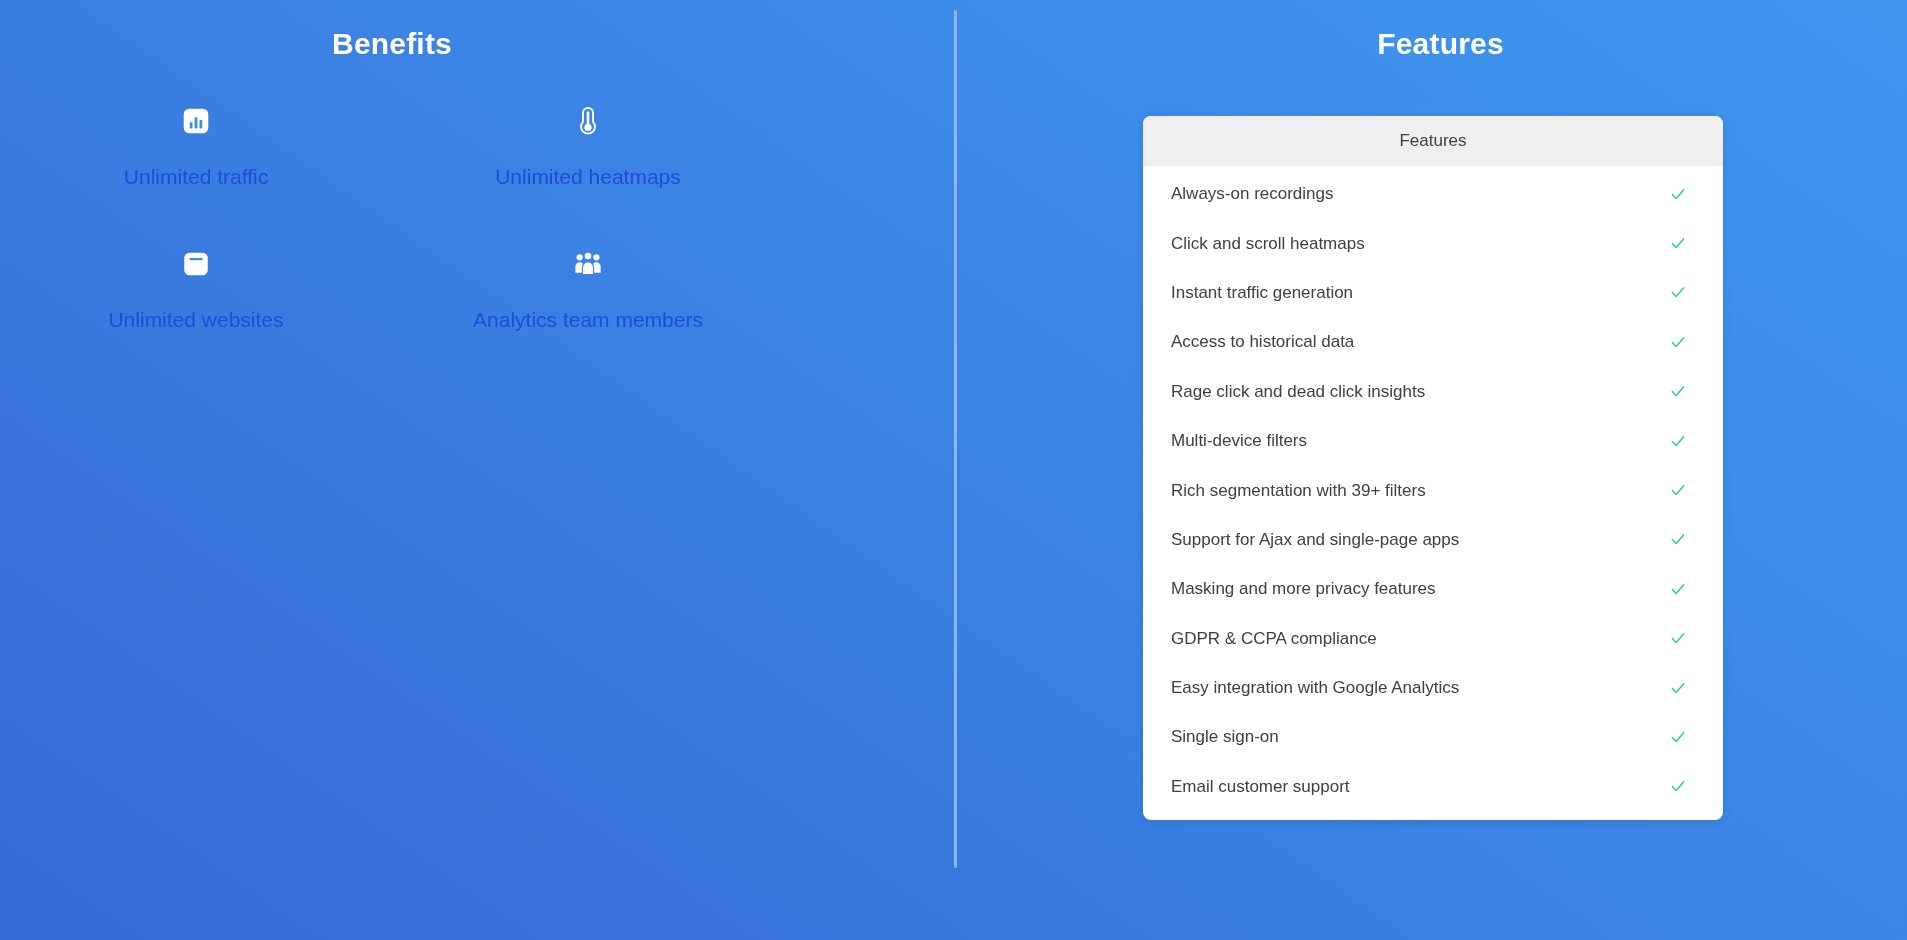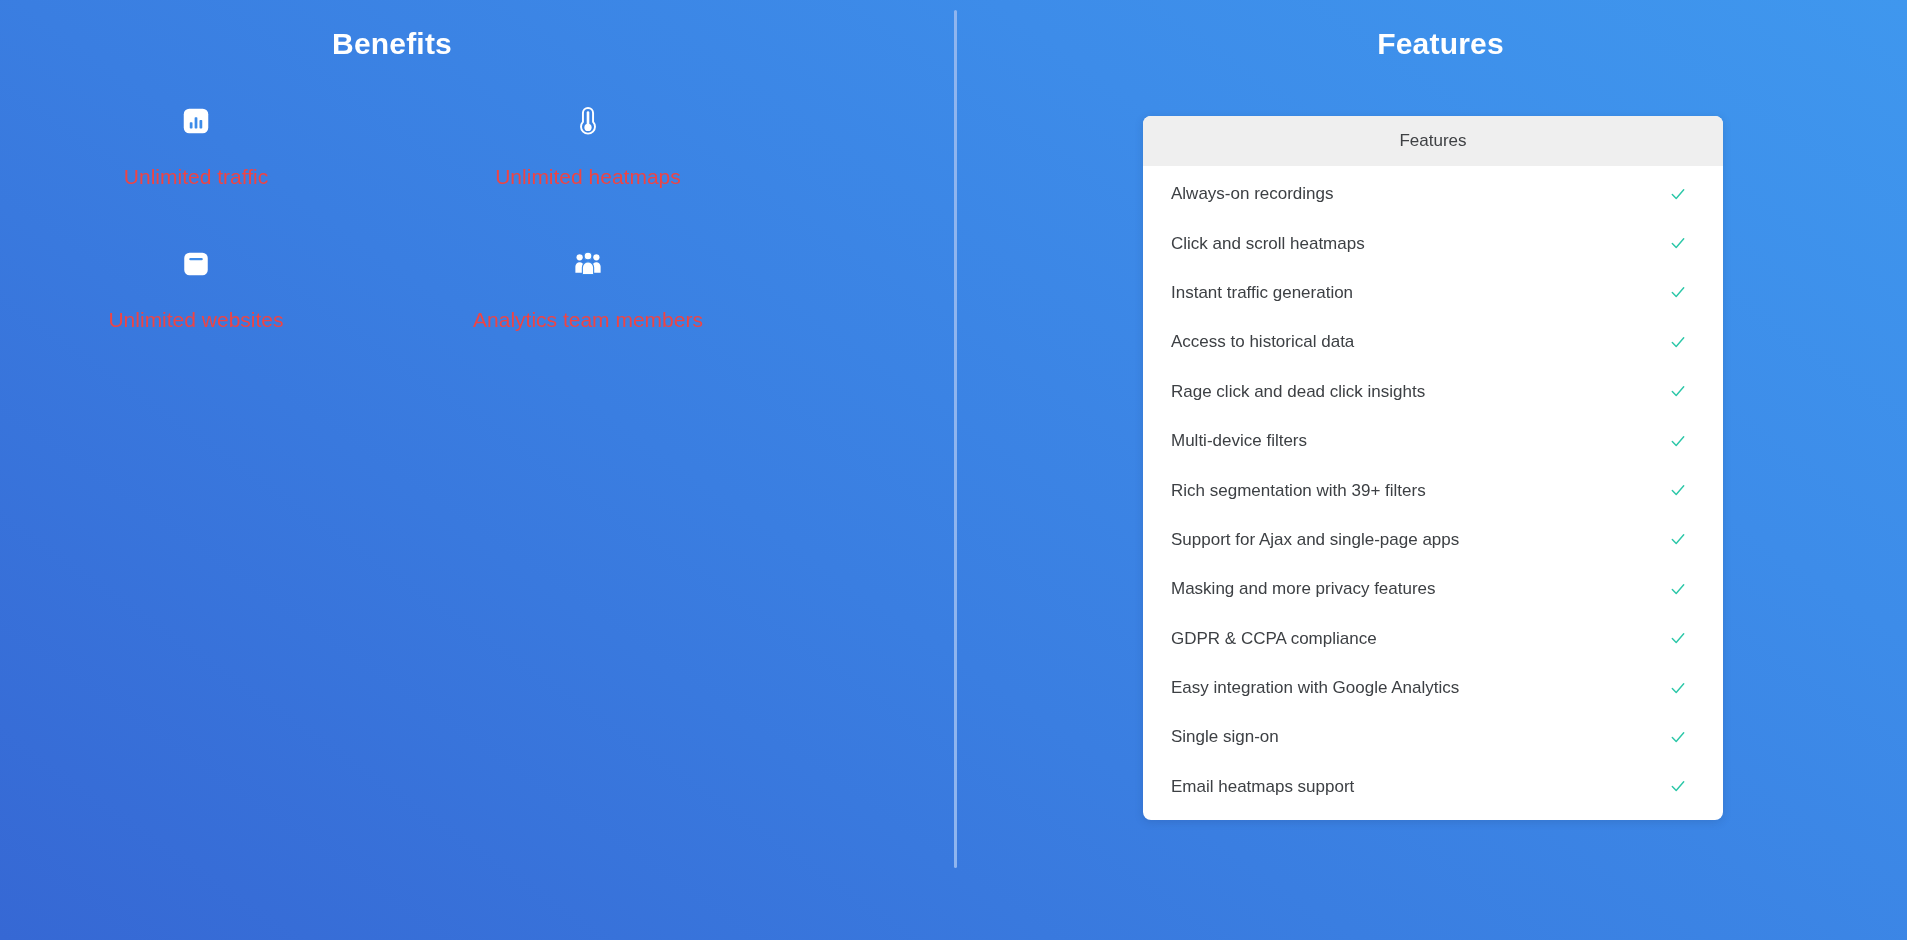--- a/index.html
+++ b/index.html
@@ -95,21 +95,21 @@
     height: 42px;
     display: flex;
     align-items: center;
     justify-content: center;
     margin-bottom: 22px;
   }
 
   .benefit-icon svg { display: block; }
 
   .benefit-label {
-    color: #ef4444;
+    color: #1d4ed8;
     font-size: 21px;
     font-weight: normal;
     line-height: 1.2;
     white-space: nowrap;
   }
 
   
   .features-card {
     position: absolute;
     top: 116px;
@@ -342,21 +342,21 @@
   <li class="feature-row">
     <span class="feature-label">Single sign-on</span>
     <span class="feature-check">
       <svg width="18" height="18" viewBox="0 0 24 24" aria-hidden="true">
         <path d="M4.4 12.6 L9.6 18.0 L19.6 6.3" fill="none" stroke-width="1.9" stroke-linecap="round" stroke-linejoin="round" stroke="#2cc7a8"></path>
       </svg>
     </span>
   </li>
 
   <li class="feature-row">
-    <span class="feature-label">Email heatmaps support</span>
+    <span class="feature-label">Email customer support</span>
     <span class="feature-check">
       <svg width="18" height="18" viewBox="0 0 24 24" aria-hidden="true">
         <path d="M4.4 12.6 L9.6 18.0 L19.6 6.3" fill="none" stroke-width="1.9" stroke-linecap="round" stroke-linejoin="round" stroke="#2cc7a8"></path>
       </svg>
     </span>
   </li>
 </ul>
 
     </div>
   </section>

